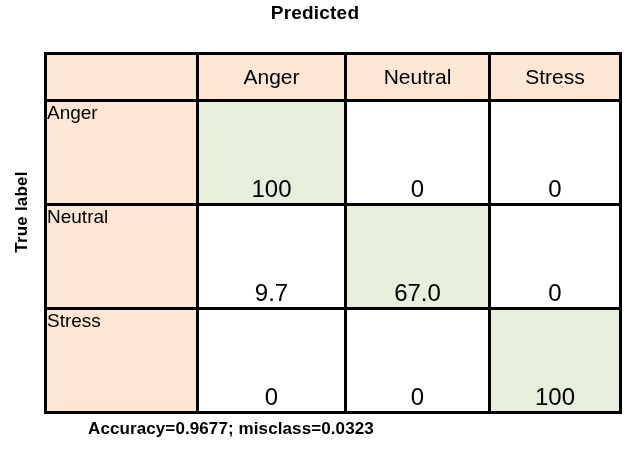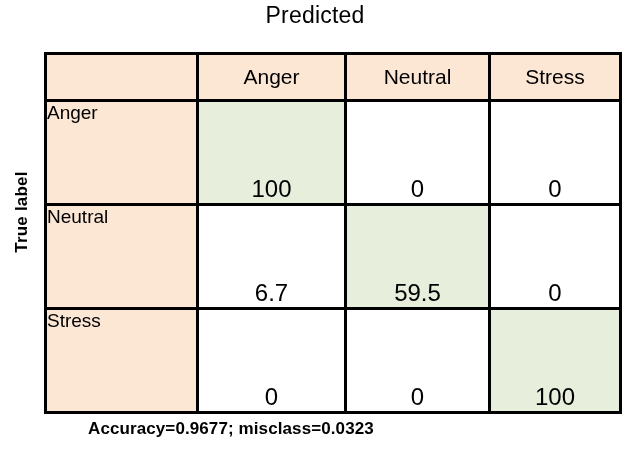--- a/index.html
+++ b/index.html
@@ -16,22 +16,22 @@
     overflow: hidden;
   }
 
   
   #predicted-title {
     position: absolute;
     left: 0;
     top: 2px;
     width: 630px;
     text-align: center;
-    font-size: 23px;
-    font-weight: normal;
+    font-size: 19px;
+    font-weight: bold;
     letter-spacing: 0.2px;
   }
 
   
   #true-label-title {
     position: absolute;
     left: -48px;
     top: 202px;
     width: 140px;
     text-align: center;
@@ -140,22 +140,22 @@
   </thead>
   <tbody>
     <tr class="body-row">
       <td class="row-header">Anger</td>
       <td class="value-cell diagonal">100</td>
       <td class="value-cell">0</td>
       <td class="value-cell">0</td>
     </tr>
     <tr class="body-row">
       <td class="row-header">Neutral</td>
-      <td class="value-cell">6.7</td>
-      <td class="value-cell diagonal">59.5</td>
+      <td class="value-cell">9.7</td>
+      <td class="value-cell diagonal">67.0</td>
       <td class="value-cell">0</td>
     </tr>
     <tr class="body-row">
       <td class="row-header">Stress</td>
       <td class="value-cell">0</td>
       <td class="value-cell">0</td>
       <td class="value-cell diagonal">100</td>
     </tr>
   </tbody>
 </table>

